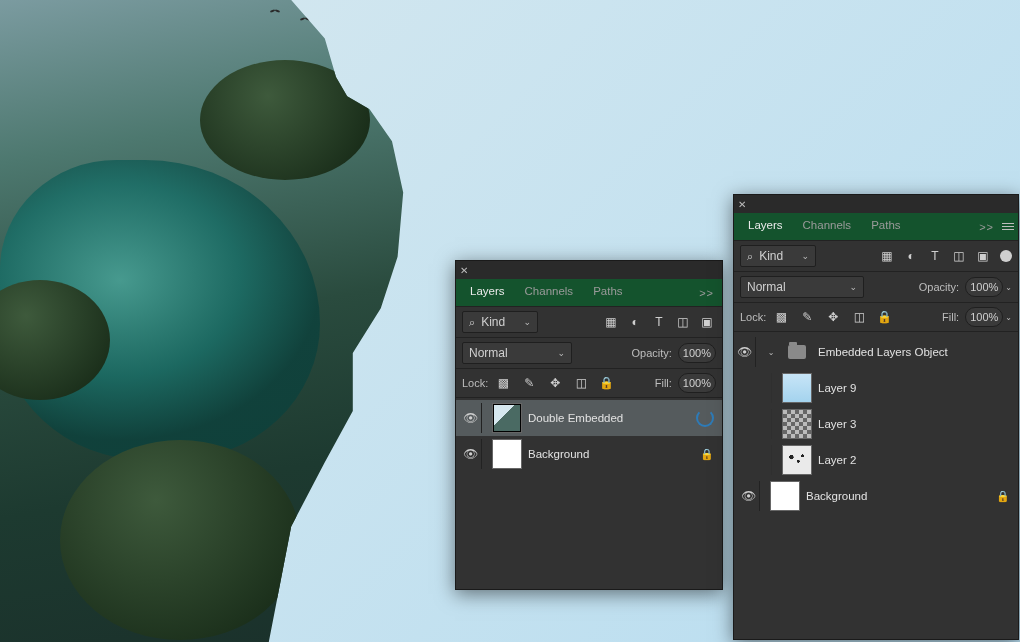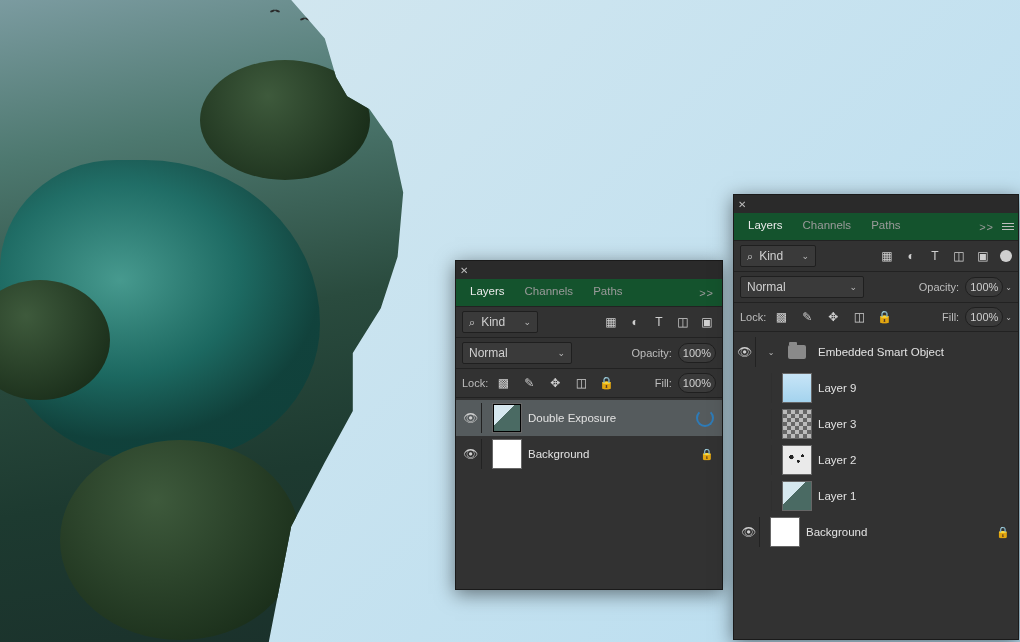--- a/index.html
+++ b/index.html
@@ -230,21 +230,21 @@
     <span class="label">Fill:</span>
     <div class="pct-box">
       <span class="pct-val">100%</span>
     </div>
   </div>
 
   <div class="layers-list">
     <div class="layer-row selected">
       <div class="eye-col">👁</div>
       <div class="thumb smart"></div>
-      <span class="layer-name">Double Exposure</span>
+      <span class="layer-name">Double Embedded</span>
       <div class="ring-loader"></div>
     </div>
     <div class="layer-row">
       <div class="eye-col">👁</div>
       <div class="thumb"></div>
       <span class="layer-name">Background</span>
       <span class="lock-indicator">🔒</span>
     </div>
   </div>
 </div>
@@ -311,41 +311,36 @@
     </div>
   </div>
 
   <div class="layers-list">
     <div class="layer-row indent-1" style="min-height:22px">
       <div class="eye-col">👁</div>
       <span class="group-toggle">⌄</span>
       <div class="thumb group">
           <div class="folder-icon"></div>
         </div>
-      <span class="layer-name">Embedded Smart Object</span>
+      <span class="layer-name">Embedded Layers Object</span>
     </div>
     <div class="layer-row indent-2">
       <div class="eye-col blank"></div>
       <div class="thumb skyblue"></div>
       <span class="layer-name">Layer 9</span>
     </div>
     <div class="layer-row indent-2">
       <div class="eye-col blank"></div>
       <div class="thumb checker"></div>
       <span class="layer-name">Layer 3</span>
     </div>
     <div class="layer-row indent-2">
       <div class="eye-col blank"></div>
       <div class="thumb pbits"></div>
       <span class="layer-name">Layer 2</span>
-    </div>
-    <div class="layer-row indent-2">
-      <div class="eye-col blank"></div>
-      <div class="thumb portrait"></div>
-      <span class="layer-name">Layer 1</span>
     </div>
     <div class="layer-row">
       <div class="eye-col">👁</div>
       <div class="thumb"></div>
       <span class="layer-name">Background</span>
       <span class="lock-indicator">🔒</span>
     </div>
   </div>
 </div>
 

